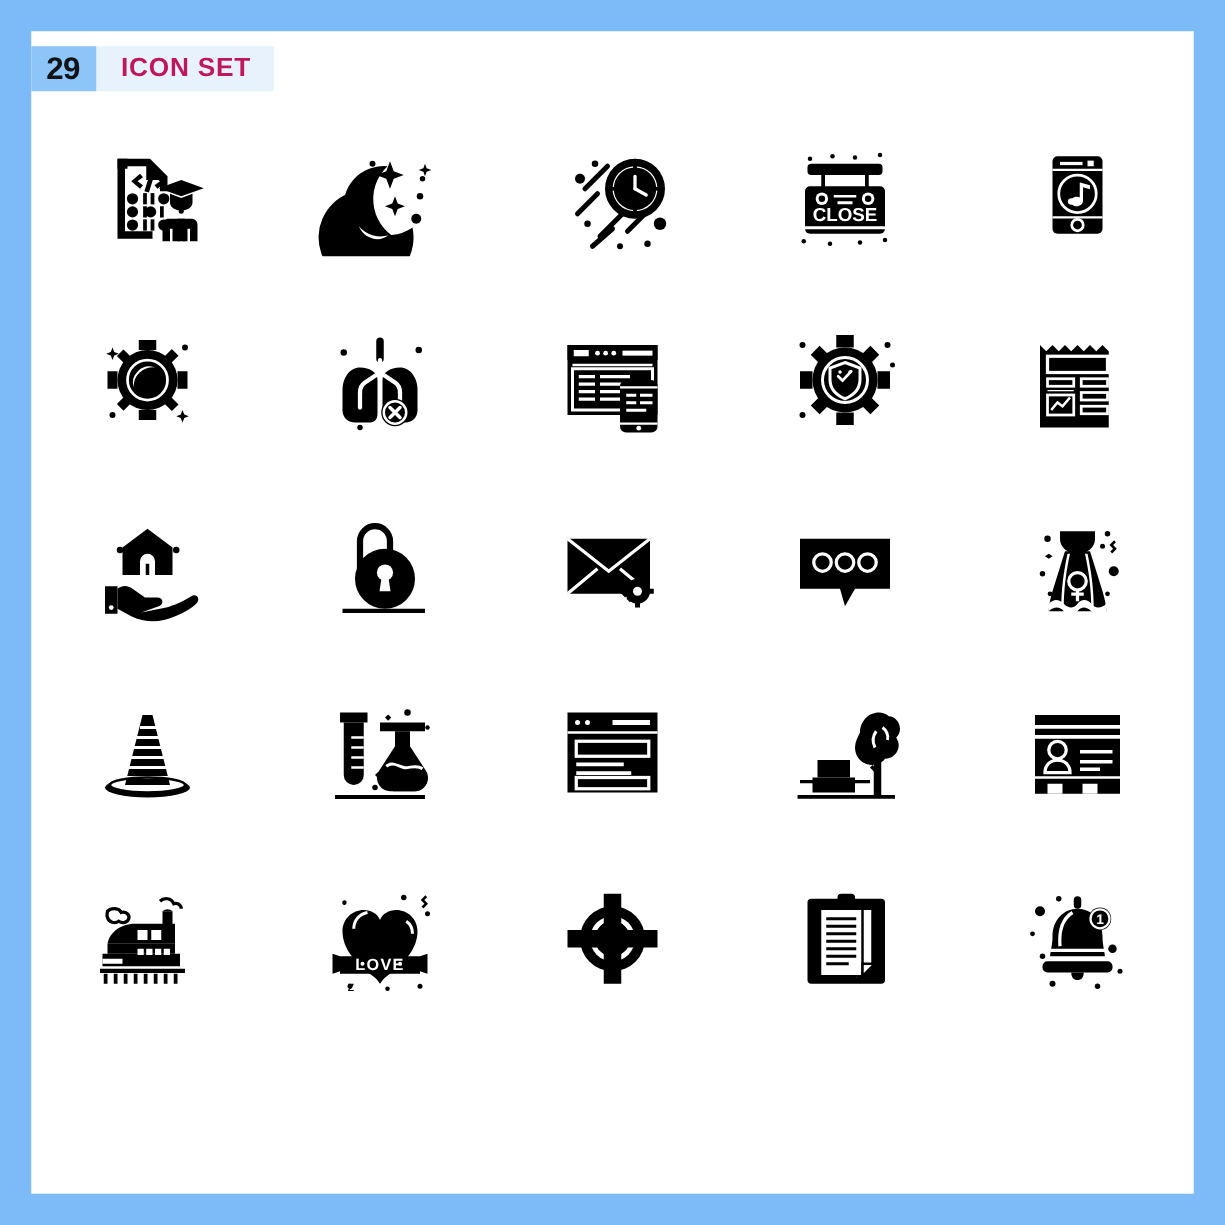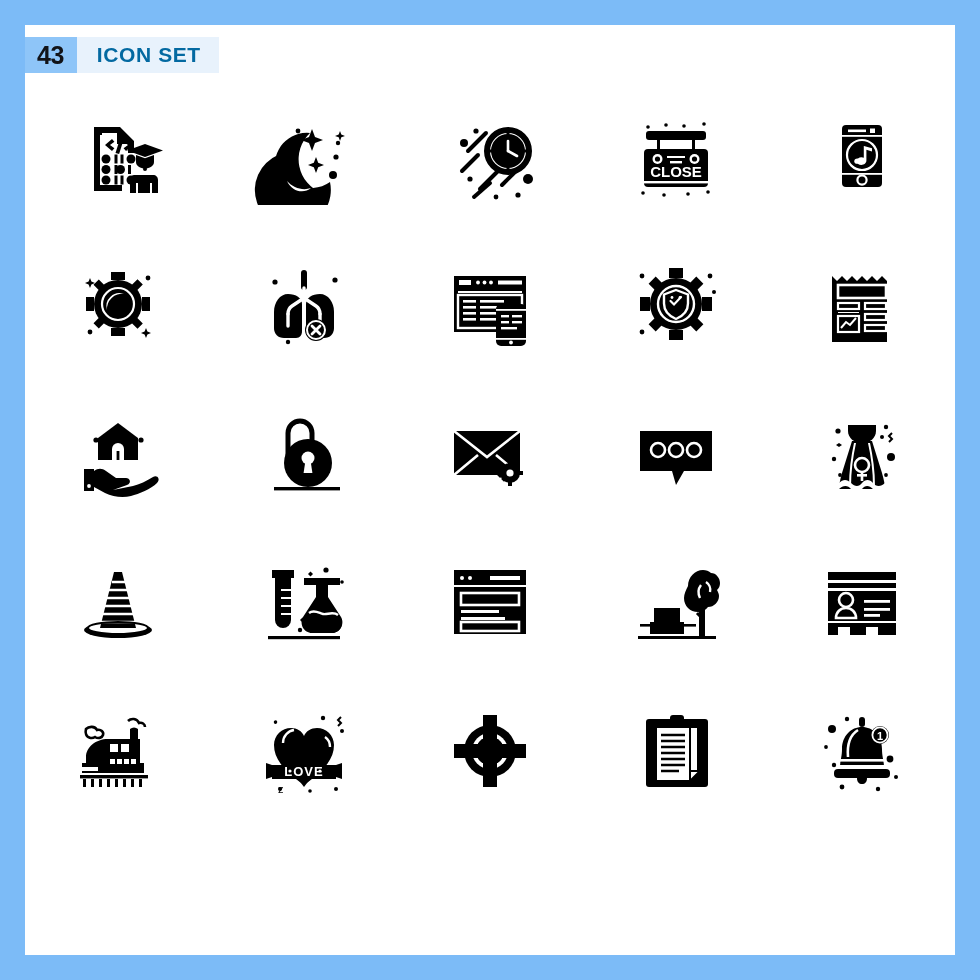--- a/index.html
+++ b/index.html
@@ -32,21 +32,21 @@
   #count-badge {
     background: #8EC5F8;
     color: #111318;
     font-size: 25px;
     font-weight: bold;
     line-height: 36px;
     padding: 0 13px 0 12px;
     letter-spacing: -0.5px;
   }
   #set-title {
-    color: #0369a1;
+    color: #be185d;
     font-size: 21px;
     font-weight: bold;
     line-height: 36px;
     padding-left: 20px;
     letter-spacing: 0.6px;
   }
   #grid {
     position: absolute;
     left: 0; top: 80px;
     width: 930px;
@@ -63,21 +63,21 @@
   }
   .icon-cell svg { display: block; }
 </style>
 </head>
 <body>
 
 <div id="page">
   <div id="sheet">
 
     <div id="header">
-      <div id="count-badge">43</div>
+      <div id="count-badge">29</div>
       <div id="set-title">ICON SET</div>
     </div>
 
     <div id="grid">
 
       <div class="icon-cell">
         <svg width="100" height="100" viewBox="0 0 100 100" fill="#000">
           <path d="M26 22h26l14 14v12h-6V39H49V28H32v52h22v6H26z"></path>
           <rect x="26" y="22" width="8" height="8"></rect>
           <path d="M44 34l-7 6 7 6 2.4-2.8L42 40l4.4-3.2zM58 34l-2.4 2.8L60 40l-4.4 3.2L58 46l7-6zM52.5 32l-5 16 3.6 1 5-16z"></path>

